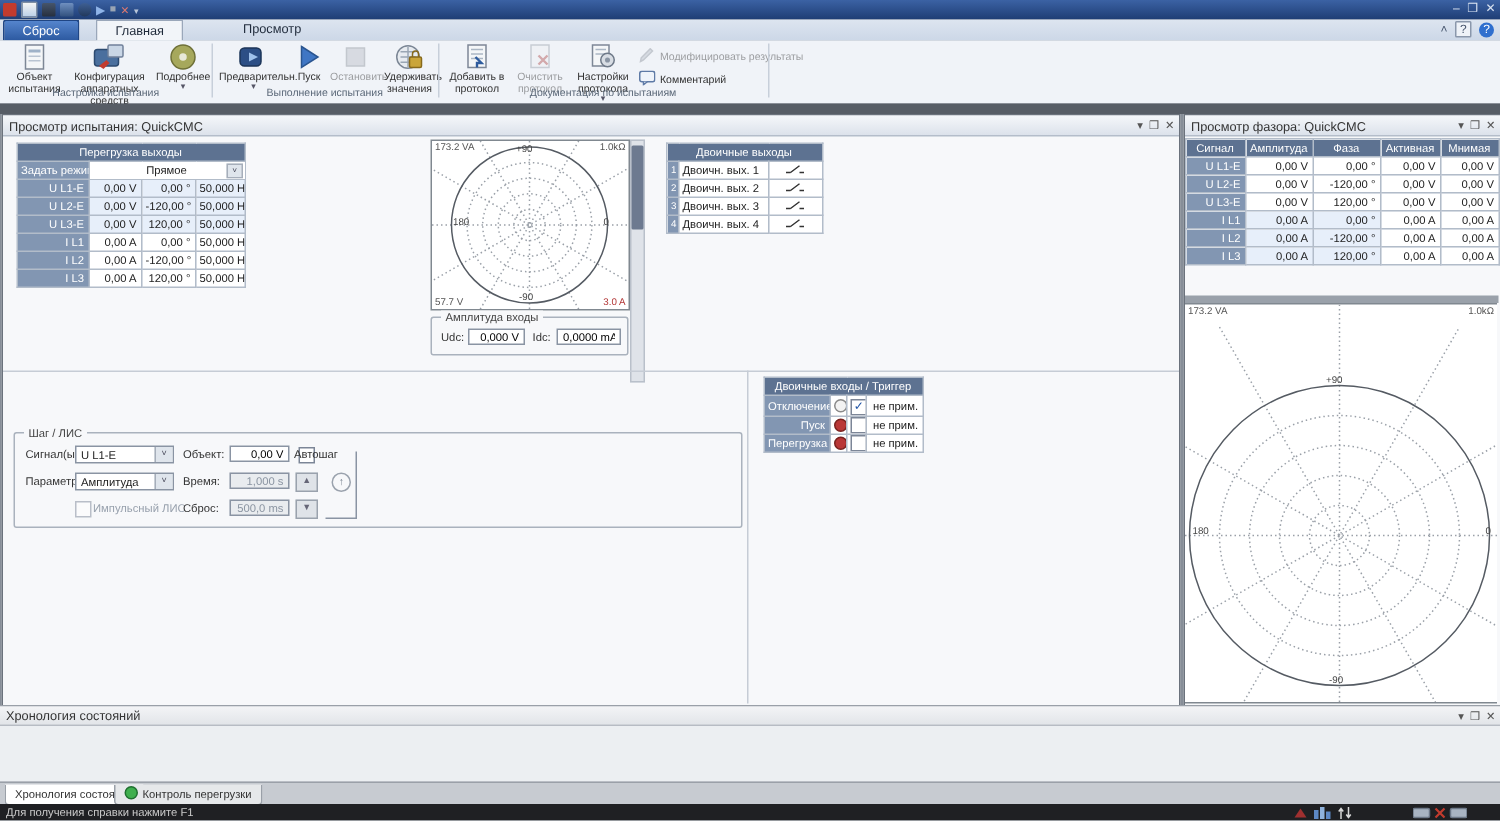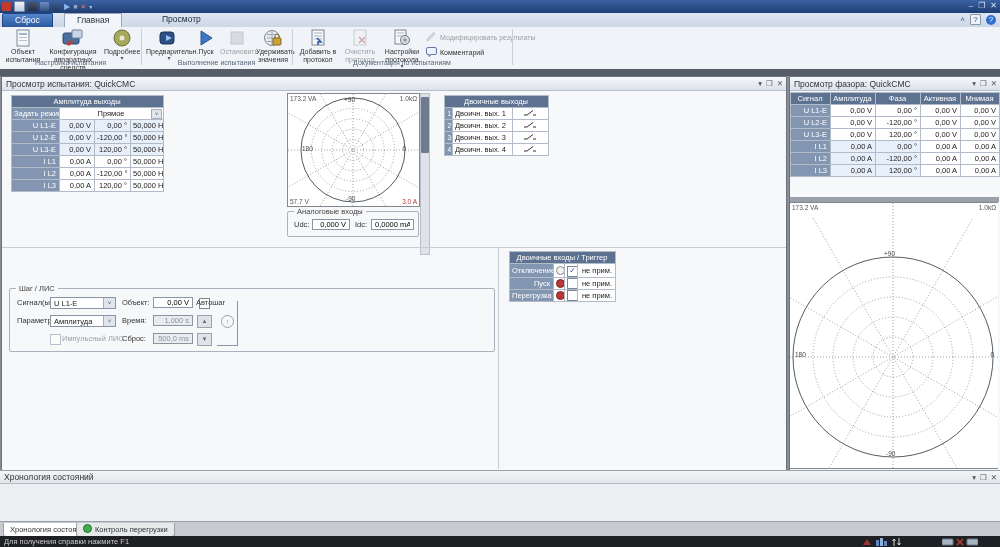--- a/index.html
+++ b/index.html
@@ -256,21 +256,21 @@
 
   <table class="abs" style="left:9px;top:18px;width:152px">
     <colgroup>
         <col style="width:48px">
         <col style="width:35px">
         <col style="width:36px">
         <col style="width:33px">
       </colgroup>
     <tbody>
         <tr>
-          <th colspan="4">Амплитуда выходы</th>
+          <th colspan="4">Перегрузка выходы</th>
         </tr>
     <tr>
       <td class="lbl">Задать режим</td>
       <td colspan="3" class="cen" style="position:relative">
         <span>Прямое</span>
         <span style="position:absolute;right:1px;top:1px;width:9px;height:8px;background:#dfe5ec;border:1px solid #a6aeba;font-size:5.5px;line-height:8px;color:#445">˅</span>
       </td>
     </tr>
     <tr>
       <td class="lbl">U L1-E</td>
@@ -376,21 +376,21 @@
       <td class="num">4</td>
       <td class="val" style="text-align:left">Двоичн. вых. 4</td>
       <td class="cen"><svg width="14" height="8">
               <path d="M1 6 h3 M4 6 l6 -4.5 M10 6 h3" stroke="#333" fill="none"></path>
             </svg></td>
     </tr>
   </tbody>
     </table>
 
   <div class="gbox" style="left:285px;top:134px;width:130px;height:24px">
-    <span class="glabel">Аналоговые входы</span>
+    <span class="glabel">Амплитуда входы</span>
     <span class="flabel" style="left:6px;top:7px">Udc:</span>
     <input class="inp" style="left: 24px; top: 7px; width: 38px;" readonly="" value="0,000 V">
     <span class="flabel" style="left:67px;top:7px">Idc:</span>
     <input class="inp" style="left: 83px; top: 7px; width: 43px;" readonly="" value="0,0000 mA">
   </div>
 
   <div class="divline" style="left:0;top:170px;width:784px;height:1px"></div>
   <div class="divline" style="left:496px;top:170px;width:1px;height:222px"></div>
 
 

